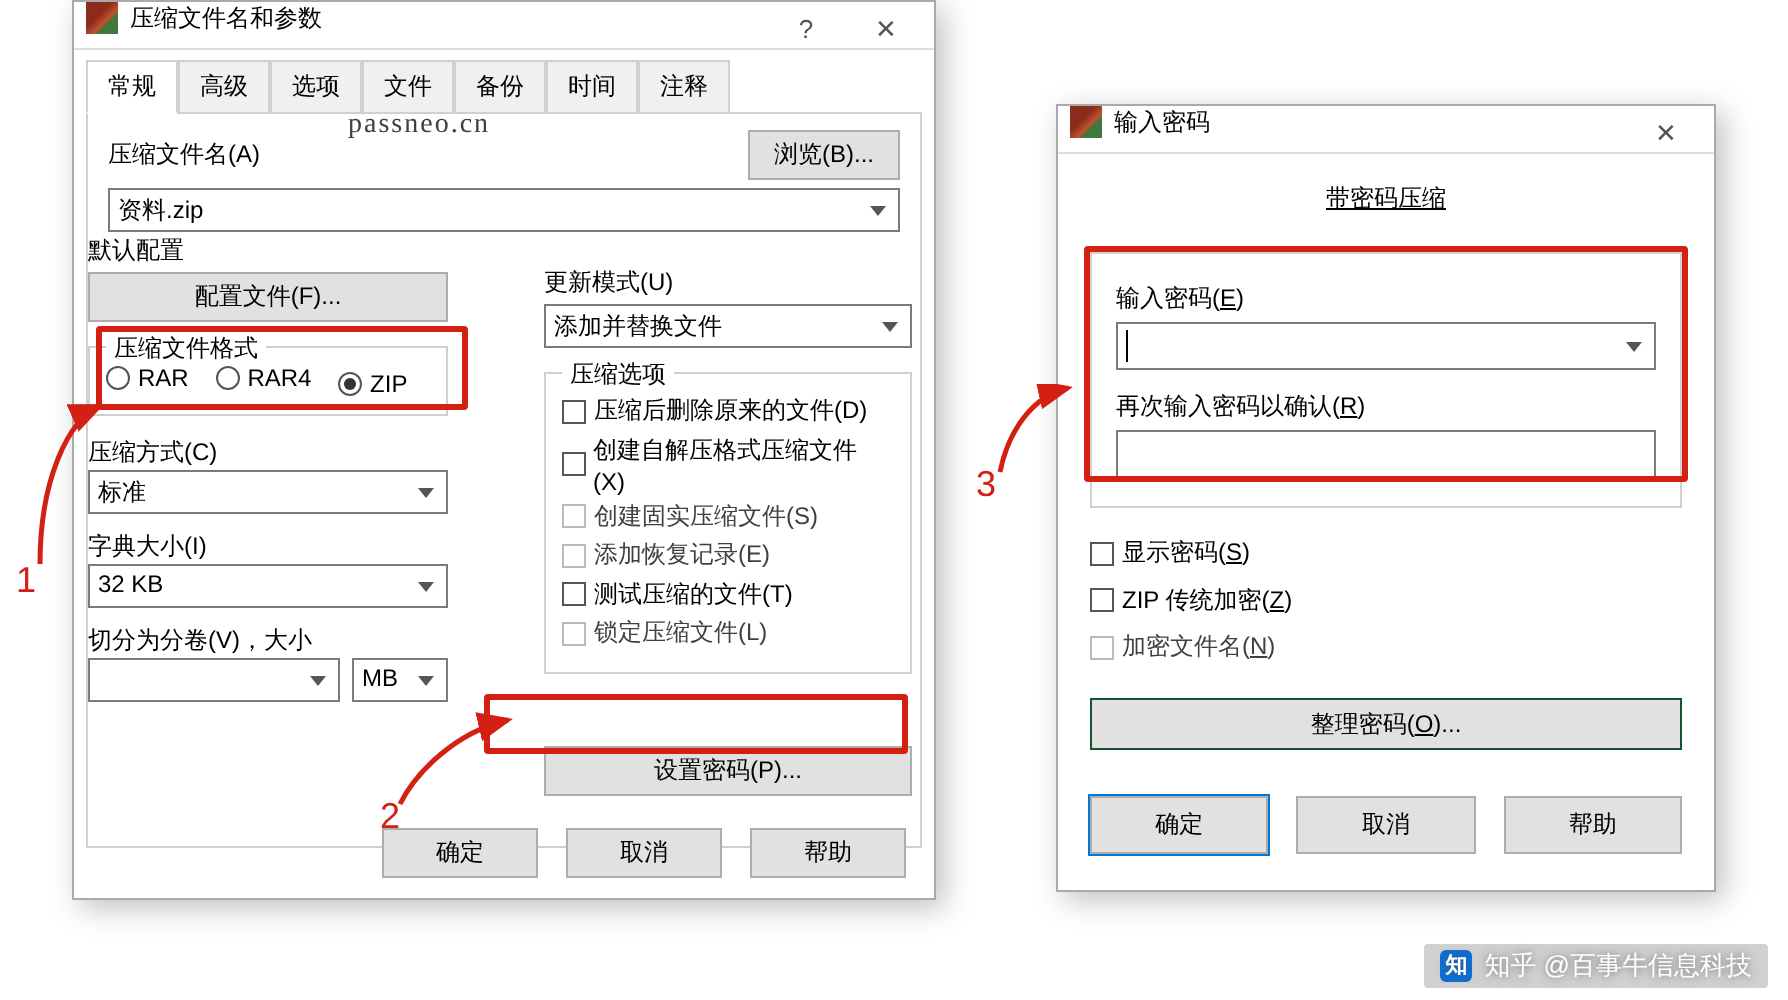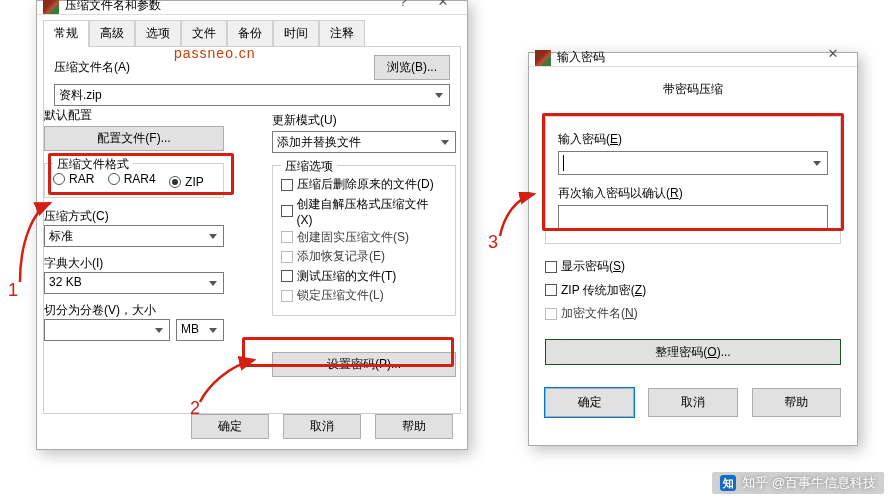--- a/index.html
+++ b/index.html
@@ -15,22 +15,22 @@
     overflow: hidden;
   }
   .dialog {
     position: absolute;
     background: #fff;
     border: 1px solid #aaa;
     box-shadow: 4px 4px 14px rgba(0,0,0,0.25);
   }
   .titlebar {
     display: flex;
-    align-items: flex-end;
-    height: 14px;
+    align-items: flex-start;
+    height: 24px;
     background: #fff;
     border-bottom: 1px solid #ddd;
     padding: 0 4px 0 6px;
   }
   .titlebar .appicon {
     width: 16px; height: 16px;
     background: linear-gradient(135deg,#8b2c1a 40%,#c05030 60%,#3c7a3c 70%);
     margin-right: 6px;
   }
   .titlebar .title { flex: 1; font-size: 12px; }
@@ -130,32 +130,32 @@
   .leftcol { position: absolute; left: 0; width: 180px; }
   .rightcol { position: absolute; left: 200px; width: 212px; }
   .wide { width: 100%; }
   .halfbtn { width: 100%; }
   .redbox { position: absolute; border: 3px solid #d32013; border-radius: 2px; pointer-events: none; }
   .arrow { position:absolute; pointer-events:none; }
   .annot-num {
     position:absolute; color:#d32013; font-size:18px; font-family: Arial;
   }
   .watermark {
-    position:absolute; color:#c2410c; font-size:14px; letter-spacing:1px;
-    font-family: Liberation Sans, sans-serif;
+    position:absolute; color:#404040; font-size:14px; letter-spacing:1px;
+    font-family: Liberation Serif, serif;
   }
   .bottombar {
     position:absolute; left:0; right:0; bottom:0;
     display:flex; justify-content:flex-end; gap:14px;
     padding:10px 14px;
   }
   
   #dlg2 { left: 528px; top: 52px; width: 330px; height: 394px; }
   #dlg2 .body { padding: 10px 16px; position: relative; height: calc(100% - 28px); }
-  #dlg2 .headline { text-align:center; margin: 4px 0 18px 0; font-size:12px; }
+  #dlg2 .headline { text-align:center; margin: 4px 0 18px 0; font-size:12px;text-decoration:underline; }
   #dlg2 .inner { border: 1px solid #d0d0d0; padding: 10px 12px 14px 12px; position:relative; }
   #dlg2 .fieldlabel { font-size:12px; margin-top:4px; }
   #dlg2 .underline { text-decoration: underline; }
   #dlg2 .txt { border:1px solid #7a7a7a; height:24px; width:100%; padding:2px 4px; margin-top:3px; background:#fff; position:relative; }
   #dlg2 .txt.caret::before {
     content:""; position:absolute; left:4px; top:3px; width:1px; height:16px;
     background:#000;
   }
   #dlg2 .txt.combo::after {
     content:""; position:absolute; right:6px; top:9px;
@@ -246,21 +246,21 @@
       <div class="label" style="margin-top:8px;">字典大小(I)</div>
       <div class="combo wide"><span>32 KB</span></div>
 
       <div class="label" style="margin-top:8px;">切分为分卷(V)，大小</div>
       <div class="row">
         <div class="combo" style="flex:1"><span></span></div>
         <div class="combo" style="width:48px;"><span>MB</span></div>
       </div>
     </div>
 
-    <div class="rightcol" style="top:65px;padding-left:28px;">
+    <div class="rightcol" style="top:76px;padding-left:28px;">
       <div class="label">更新模式(U)</div>
       <div class="combo wide" style="margin-top:2px;"><span>添加并替换文件</span></div>
 
       <div class="group" style="margin-top:12px;">
         <div class="grouplabel">压缩选项</div>
         <div id="optslist">
             <div style="margin: 2px 0px;"><label class="check">
                 <span class="box"></span>
                 <span>压缩后删除原来的文件(D)</span>
               </label></div>

